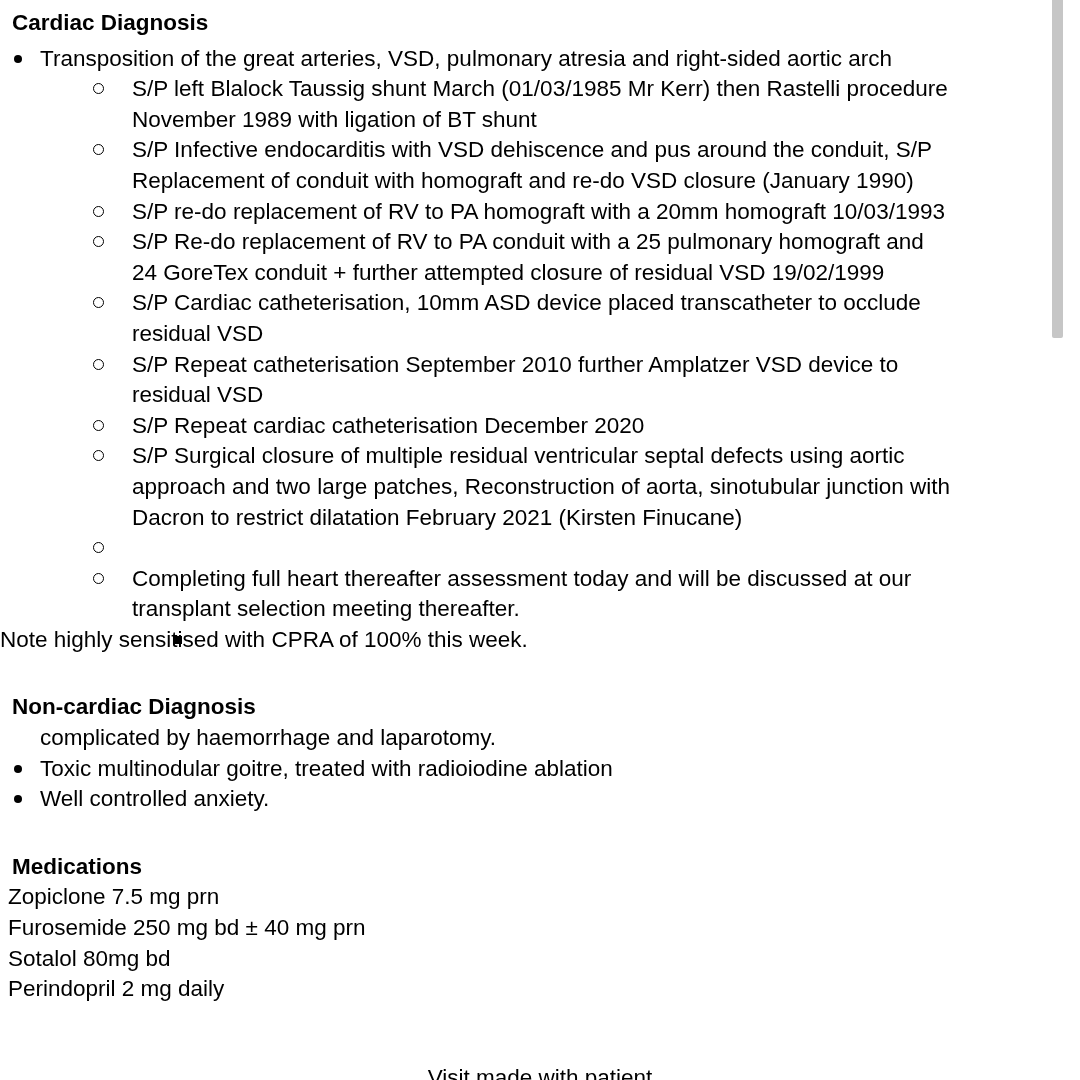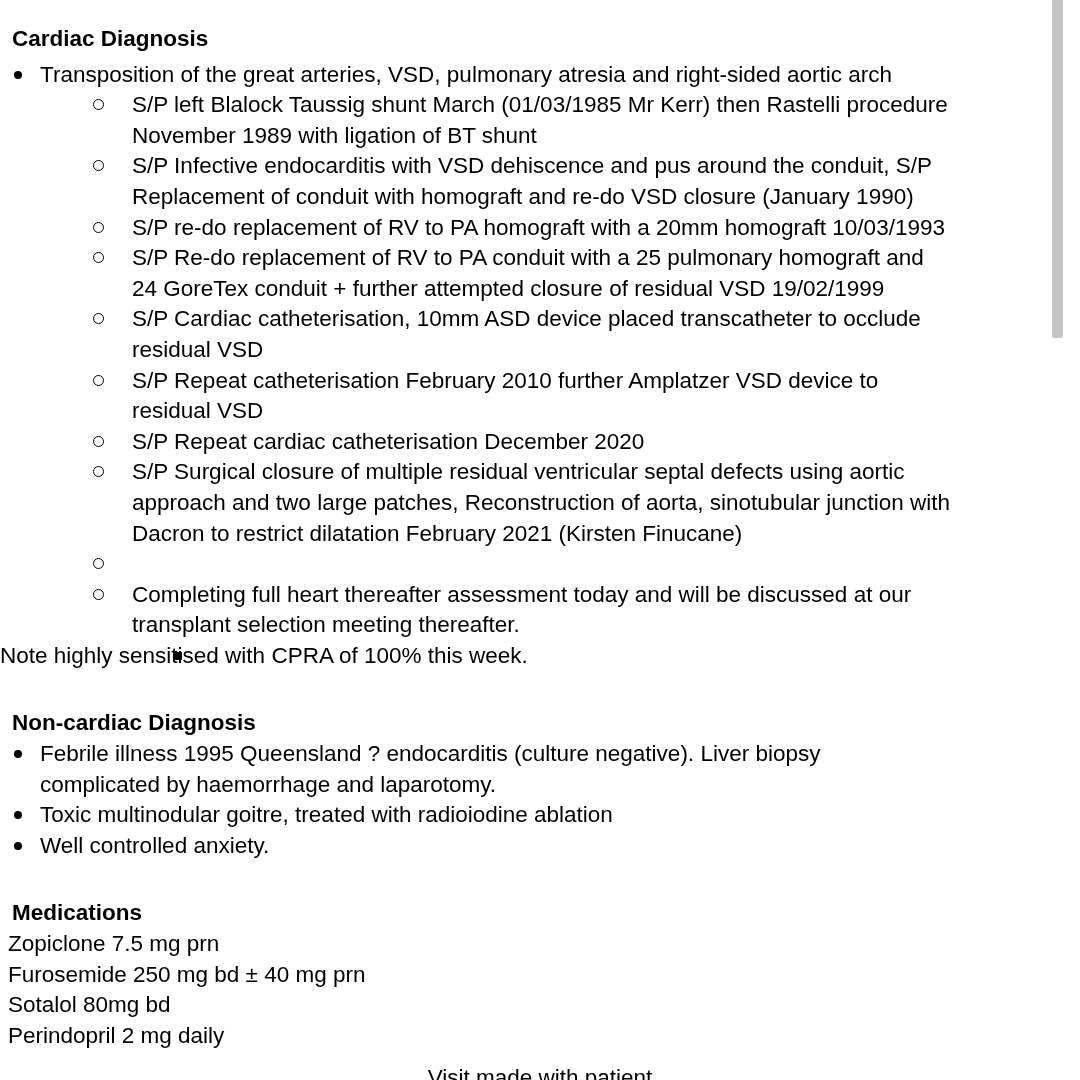--- a/index.html
+++ b/index.html
@@ -16,21 +16,21 @@
     color: #000000;
   }
   .page {
     position: relative;
     width: 1080px;
     height: 1080px;
     overflow: hidden;
   }
   .doc {
     position: absolute;
-    top: 24px;
+    top: 8px;
     left: 0;
     width: 1080px;
   }
   .section + .section {
     margin-top: 37px;
   }
   .line {
     position: relative;
     height: 30.6px;
     line-height: 30.6px;
@@ -99,34 +99,33 @@
         <div class="line lvl1"><span class="bullet b1"></span><span>Transposition of the great arteries, VSD, pulmonary atresia and right-sided aortic arch</span></div>
         <div class="line lvl2"><span class="bullet b2"></span><span>S/P left Blalock Taussig shunt March (01/03/1985 Mr Kerr) then Rastelli procedure</span></div>
         <div class="line lvl2"><span>November 1989 with ligation of BT shunt</span></div>
         <div class="line lvl2"><span class="bullet b2"></span><span>S/P Infective endocarditis with VSD dehiscence and pus around the conduit, S/P</span></div>
         <div class="line lvl2"><span>Replacement of conduit with homograft and re-do VSD closure (January 1990)</span></div>
         <div class="line lvl2"><span class="bullet b2"></span><span>S/P re-do replacement of RV to PA homograft with a 20mm homograft 10/03/1993</span></div>
         <div class="line lvl2"><span class="bullet b2"></span><span>S/P Re-do replacement of RV to PA conduit with a 25 pulmonary homograft and</span></div>
         <div class="line lvl2"><span>24 GoreTex conduit + further attempted closure of residual VSD 19/02/1999</span></div>
         <div class="line lvl2"><span class="bullet b2"></span><span>S/P Cardiac catheterisation, 10mm ASD device placed transcatheter to occlude</span></div>
         <div class="line lvl2"><span>residual VSD</span></div>
-        <div class="line lvl2"><span class="bullet b2"></span><span>S/P Repeat catheterisation February 2010 further Amplatzer VSD device to</span></div>
+        <div class="line lvl2"><span class="bullet b2"></span><span>S/P Repeat catheterisation September 2010 further Amplatzer VSD device to</span></div>
         <div class="line lvl2"><span>residual VSD</span></div>
         <div class="line lvl2"><span class="bullet b2"></span><span>S/P Repeat cardiac catheterisation December 2020</span></div>
         <div class="line lvl2"><span class="bullet b2"></span><span>S/P Surgical closure of multiple residual ventricular septal defects using aortic</span></div>
         <div class="line lvl2"><span>approach and two large patches, Reconstruction of aorta, sinotubular junction with</span></div>
         <div class="line lvl2"><span>Dacron to restrict dilatation February 2021 (Kirsten Finucane)</span></div>
         <div class="line lvl2"><span class="bullet b2"></span></div>
         <div class="line lvl2"><span class="bullet b2"></span><span>Completing full heart thereafter assessment today and will be discussed at our</span></div>
         <div class="line lvl2"><span>transplant selection meeting thereafter.</span></div>
         <div class="line lvl3"><span class="bullet b3"></span><span>Note highly sensitised with CPRA of 100% this week.</span></div>
       </div>
       <div class="section">
         <div class="line heading">Non-cardiac Diagnosis</div>
-        <div class="line lvl1"><span class="bullet b1"></span><span>Febrile illness 1995 Queensland ? endocarditis (culture negative). Liver biopsy</span></div>
         <div class="line lvl1"><span>complicated by haemorrhage and laparotomy.</span></div>
         <div class="line lvl1"><span class="bullet b1"></span><span>Toxic multinodular goitre, treated with radioiodine ablation</span></div>
         <div class="line lvl1"><span class="bullet b1"></span><span>Well controlled anxiety.</span></div>
       </div>
       <div class="section">
         <div class="line heading">Medications</div>
         <div class="line lvl0"><span>Zopiclone 7.5 mg prn</span></div>
         <div class="line lvl0"><span>Furosemide 250 mg bd ± 40 mg prn</span></div>
         <div class="line lvl0"><span>Sotalol 80mg bd</span></div>
         <div class="line lvl0"><span>Perindopril 2 mg daily</span></div>

